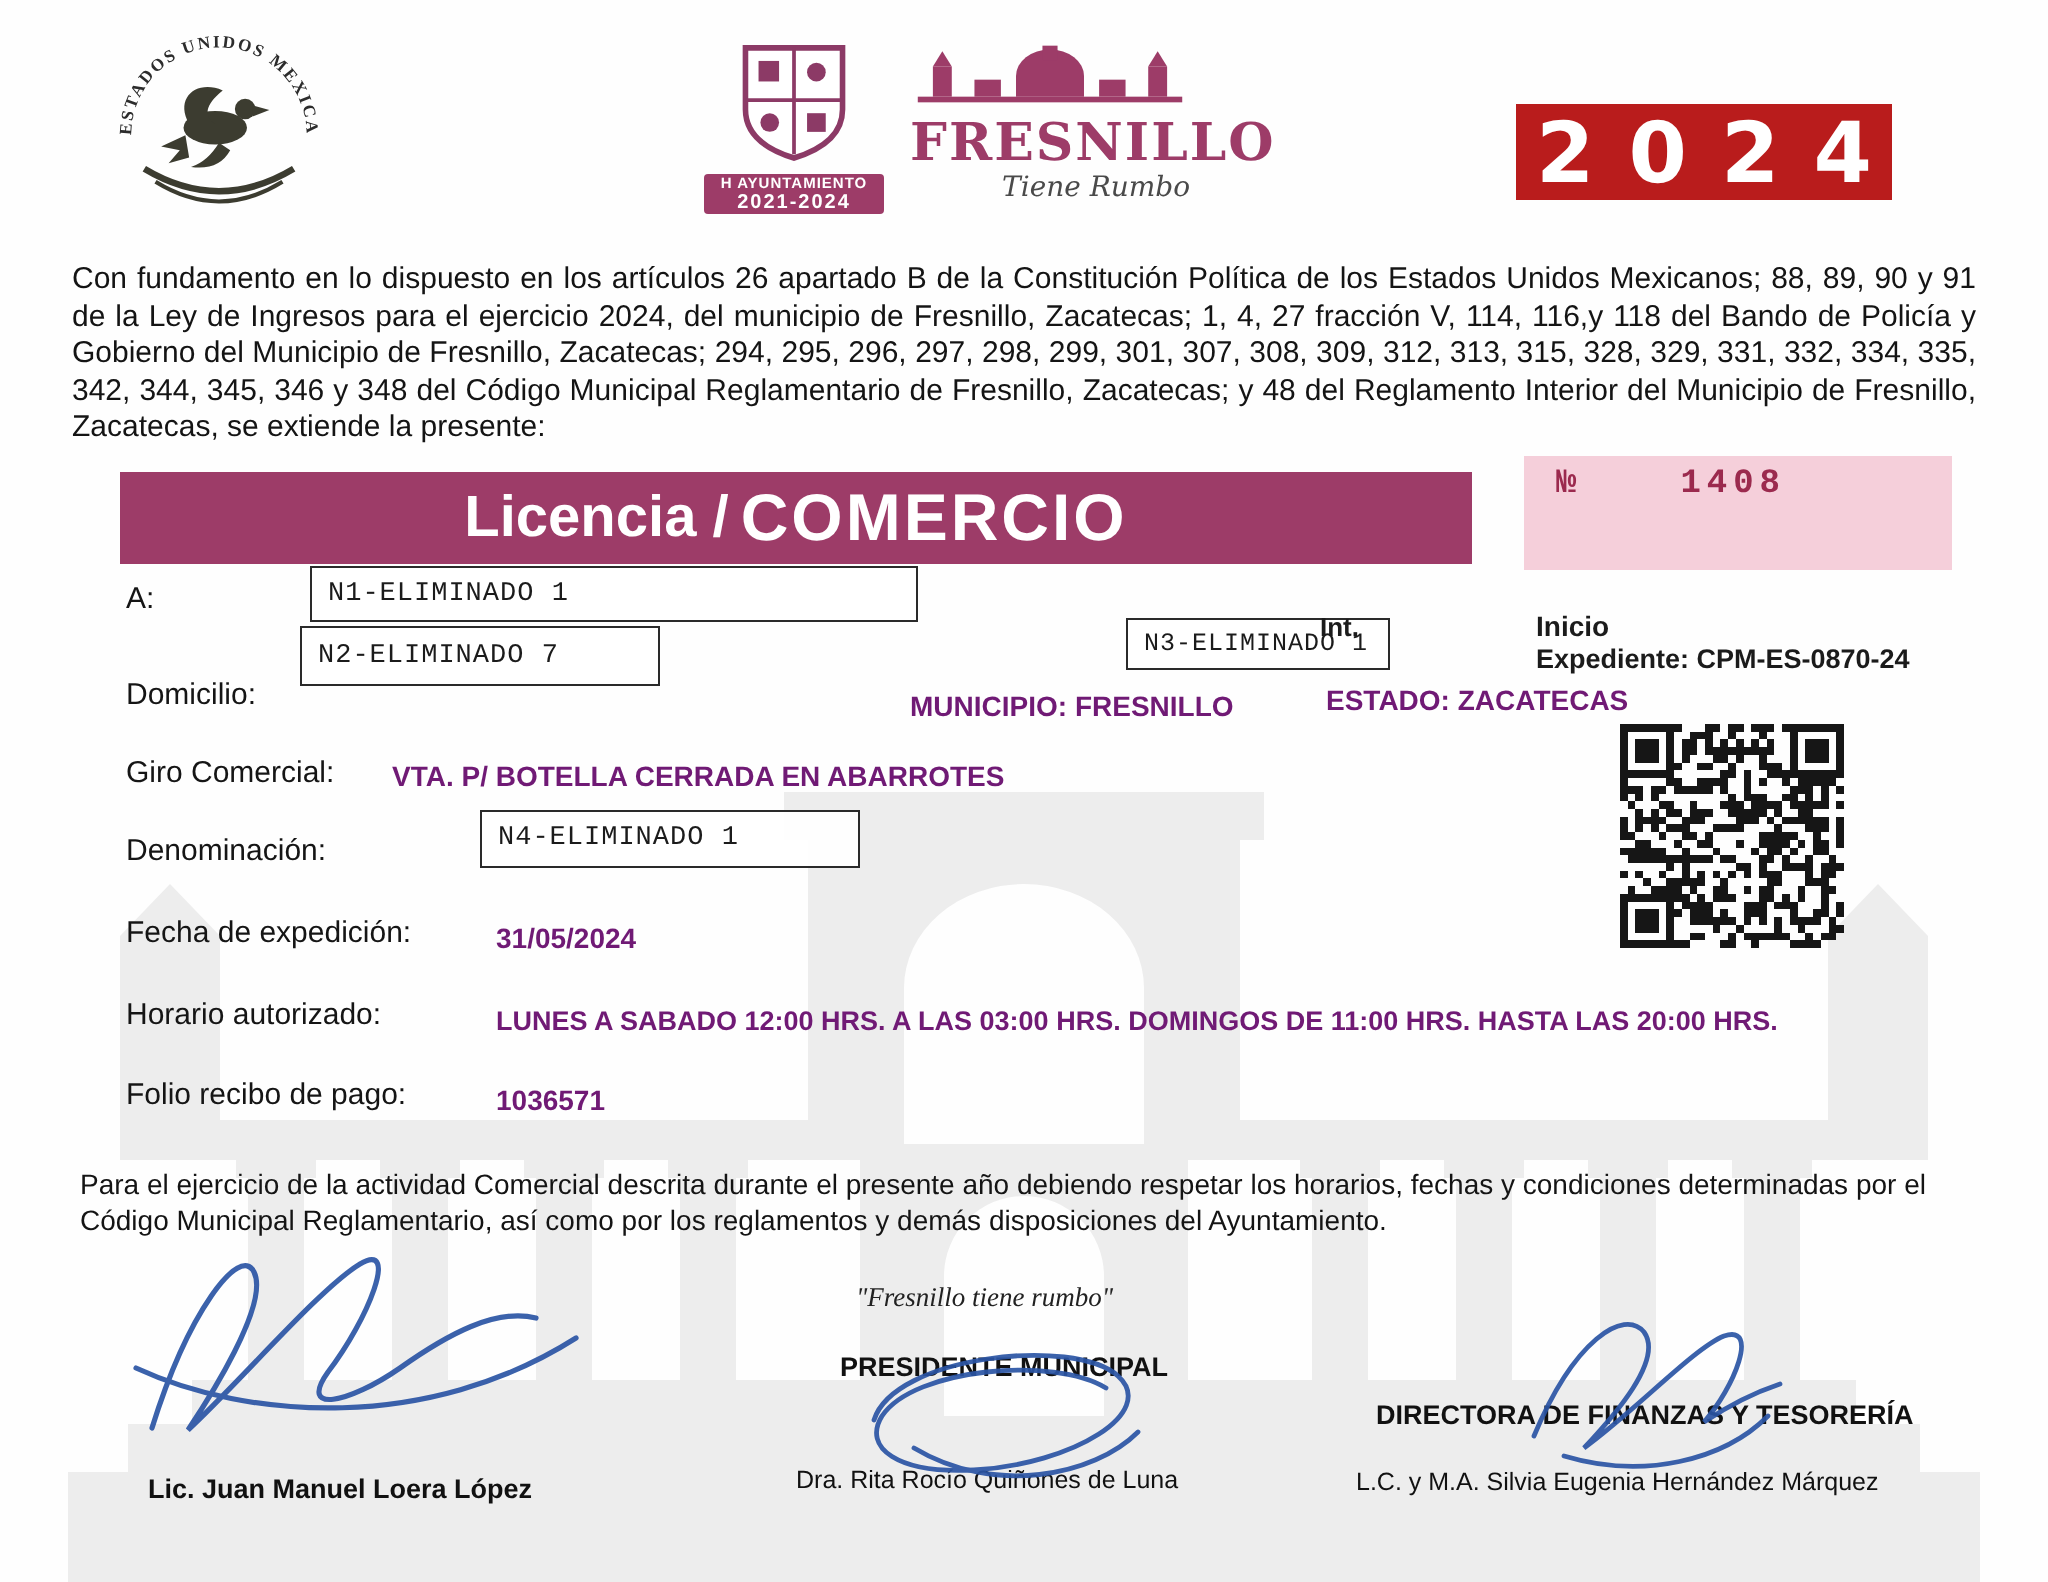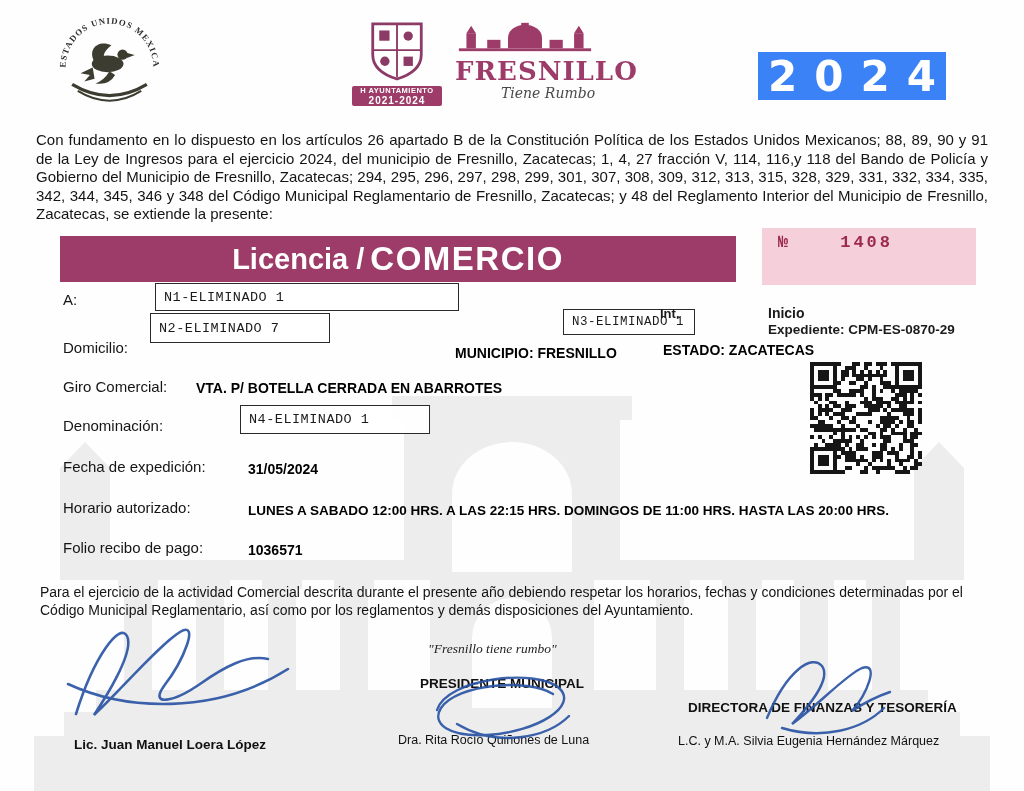--- a/index.html
+++ b/index.html
@@ -1,27 +1,27 @@
 <!DOCTYPE html>
 <html><head>
 <meta charset="utf-8">
 <style>
   html,body{margin:0;padding:0;background:#ffffff;}
   .page{position:relative;width:1024px;height:791px;background:#fefefe;font-family:"Liberation Sans",sans-serif;color:#1b1b1b;overflow:hidden;}
   .abs{position:absolute;z-index:2;}
   .watermark{position:absolute;left:0;top:0;z-index:0;}
   .lbl{font-size:15px;color:#151515;}
-  .val{font-weight:bold;font-size:14px;color:#000000;}
+  .val{font-weight:bold;font-size:14px;color:#701a75;}
   .box{border:1.4px solid #2a2a2a;background:rgba(255,255,255,.9);
        font-family:"Liberation Mono","DejaVu Sans Mono",monospace;
        font-size:13.5px;display:flex;align-items:center;padding-left:8px;letter-spacing:.5px;}
   .banner{background:#9d3c68;color:#fff;display:flex;align-items:center;justify-content:center;gap:6px;}
   .banner .t1{font-size:29px;font-weight:bold;line-height:46px;}
   .banner .t2{font-size:33px;font-weight:800;letter-spacing:1.5px;line-height:46px;}
-  .badge{background:#3b82f6;color:#fff;display:flex;align-items:center;justify-content:center;
+  .badge{background:#b91c1c;color:#fff;display:flex;align-items:center;justify-content:center;
          font-weight:800;font-size:42px;letter-spacing:17px;text-indent:17px;font-family:"DejaVu Sans",sans-serif;}
   .folio{background:#f5cfda;}
   .folio .fl{font-weight:bold;font-size:13px;color:#111;padding:4px 0 0 10px;}
   .folio .num{display:flex;align-items:baseline;color:#9b2a4e;
               font-family:"Liberation Mono","DejaVu Sans Mono",monospace;font-weight:bold;font-size:17px;padding:5px 0 0 16px;}
   .folio .num .n{margin-left:52px;letter-spacing:3px;}
   .legal{font-size:15px;line-height:18.6px;text-align:justify;color:#141414;}
   .footnote{font-size:14px;line-height:17.5px;text-align:left;color:#141414;}
   .sigtitle{font-weight:bold;font-size:13.5px;color:#111;}
   .signame{font-size:12.5px;color:#111;}
@@ -152,21 +152,21 @@
   <div class="abs box" style="left:150px;top:313px;width:170px;height:28px">
     <span>N2-ELIMINADO 7</span>
   </div>
 
   <div class="abs box" style="left:563px;top:309px;width:122px;height:24px;font-size:12.5px">
     <span>N3-ELIMINADO 1</span>
   </div>
   <div class="abs" style="left:660px;top:306px;font-weight:bold;font-size:13px;z-index:3">Int.</div>
 
   <div class="abs" style="left:768px;top:305px;font-weight:bold;font-size:14px">Inicio</div>
-  <div class="abs" style="left:768px;top:322px;font-weight:bold;font-size:13.5px">Expediente: CPM-ES-0870-29</div>
+  <div class="abs" style="left:768px;top:322px;font-weight:bold;font-size:13.5px">Expediente: CPM-ES-0870-24</div>
 
   <div class="abs val" style="left:455px;top:345px">MUNICIPIO: FRESNILLO</div>
   <div class="abs val" style="left:663px;top:342px">ESTADO: ZACATECAS</div>
 
   <div class="abs lbl" style="left:63px;top:378px">Giro Comercial:</div>
   <div class="abs val" style="left:196px;top:380px">VTA. P/ BOTELLA CERRADA EN ABARROTES</div>
 
   <div class="abs" style="left:810px;top:362px;width:112px;height:112px">
     <svg id="qr" width="112" height="112" viewBox="0 0 29 29" shape-rendering="crispEdges">
         <path d="M0 0h1v1h-1zM1 0h1v1h-1zM2 0h1v1h-1zM3 0h1v1h-1zM4 0h1v1h-1zM5 0h1v1h-1zM6 0h1v1h-1zM7 0h1v1h-1zM11 0h1v1h-1zM12 0h1v1h-1zM14 0h1v1h-1zM15 0h1v1h-1zM17 0h1v1h-1zM18 0h1v1h-1zM19 0h1v1h-1zM21 0h1v1h-1zM22 0h1v1h-1zM23 0h1v1h-1zM24 0h1v1h-1zM25 0h1v1h-1zM26 0h1v1h-1zM27 0h1v1h-1zM28 0h1v1h-1zM0 1h1v1h-1zM6 1h1v1h-1zM9 1h1v1h-1zM10 1h1v1h-1zM11 1h1v1h-1zM14 1h1v1h-1zM18 1h1v1h-1zM22 1h1v1h-1zM28 1h1v1h-1zM0 2h1v1h-1zM2 2h1v1h-1zM3 2h1v1h-1zM4 2h1v1h-1zM6 2h1v1h-1zM8 2h1v1h-1zM9 2h1v1h-1zM11 2h1v1h-1zM13 2h1v1h-1zM15 2h1v1h-1zM17 2h1v1h-1zM19 2h1v1h-1zM22 2h1v1h-1zM24 2h1v1h-1zM25 2h1v1h-1zM26 2h1v1h-1zM28 2h1v1h-1zM0 3h1v1h-1zM2 3h1v1h-1zM3 3h1v1h-1zM4 3h1v1h-1zM6 3h1v1h-1zM8 3h1v1h-1zM9 3h1v1h-1zM11 3h1v1h-1zM12 3h1v1h-1zM13 3h1v1h-1zM14 3h1v1h-1zM15 3h1v1h-1zM16 3h1v1h-1zM17 3h1v1h-1zM18 3h1v1h-1zM19 3h1v1h-1zM22 3h1v1h-1zM24 3h1v1h-1zM25 3h1v1h-1zM26 3h1v1h-1zM28 3h1v1h-1zM0 4h1v1h-1zM2 4h1v1h-1zM3 4h1v1h-1zM4 4h1v1h-1zM6 4h1v1h-1zM8 4h1v1h-1zM12 4h1v1h-1zM13 4h1v1h-1zM15 4h1v1h-1zM18 4h1v1h-1zM22 4h1v1h-1zM24 4h1v1h-1zM25 4h1v1h-1zM26 4h1v1h-1zM28 4h1v1h-1zM0 5h1v1h-1zM6 5h1v1h-1zM7 5h1v1h-1zM10 5h1v1h-1zM11 5h1v1h-1zM14 5h1v1h-1zM18 5h1v1h-1zM19 5h1v1h-1zM20 5h1v1h-1zM22 5h1v1h-1zM28 5h1v1h-1zM0 6h1v1h-1zM1 6h1v1h-1zM2 6h1v1h-1zM3 6h1v1h-1zM4 6h1v1h-1zM5 6h1v1h-1zM6 6h1v1h-1zM13 6h1v1h-1zM14 6h1v1h-1zM16 6h1v1h-1zM19 6h1v1h-1zM20 6h1v1h-1zM21 6h1v1h-1zM22 6h1v1h-1zM23 6h1v1h-1zM24 6h1v1h-1zM25 6h1v1h-1zM26 6h1v1h-1zM27 6h1v1h-1zM28 6h1v1h-1zM0 7h1v1h-1zM6 7h1v1h-1zM7 7h1v1h-1zM10 7h1v1h-1zM11 7h1v1h-1zM12 7h1v1h-1zM13 7h1v1h-1zM16 7h1v1h-1zM18 7h1v1h-1zM21 7h1v1h-1zM23 7h1v1h-1zM24 7h1v1h-1zM25 7h1v1h-1zM26 7h1v1h-1zM27 7h1v1h-1zM0 8h1v1h-1zM1 8h1v1h-1zM2 8h1v1h-1zM4 8h1v1h-1zM5 8h1v1h-1zM7 8h1v1h-1zM8 8h1v1h-1zM9 8h1v1h-1zM10 8h1v1h-1zM11 8h1v1h-1zM13 8h1v1h-1zM16 8h1v1h-1zM22 8h1v1h-1zM23 8h1v1h-1zM24 8h1v1h-1zM26 8h1v1h-1zM28 8h1v1h-1zM0 9h1v1h-1zM2 9h1v1h-1zM4 9h1v1h-1zM14 9h1v1h-1zM16 9h1v1h-1zM17 9h1v1h-1zM18 9h1v1h-1zM21 9h1v1h-1zM22 9h1v1h-1zM24 9h1v1h-1zM26 9h1v1h-1zM1 10h1v1h-1zM5 10h1v1h-1zM6 10h1v1h-1zM9 10h1v1h-1zM13 10h1v1h-1zM14 10h1v1h-1zM15 10h1v1h-1zM17 10h1v1h-1zM18 10h1v1h-1zM19 10h1v1h-1zM20 10h1v1h-1zM22 10h1v1h-1zM23 10h1v1h-1zM24 10h1v1h-1zM25 10h1v1h-1zM26 10h1v1h-1zM28 10h1v1h-1zM2 11h1v1h-1zM4 11h1v1h-1zM6 11h1v1h-1zM7 11h1v1h-1zM9 11h1v1h-1zM10 11h1v1h-1zM11 11h1v1h-1zM14 11h1v1h-1zM15 11h1v1h-1zM16 11h1v1h-1zM17 11h1v1h-1zM18 11h1v1h-1zM20 11h1v1h-1zM23 11h1v1h-1zM24 11h1v1h-1zM0 12h1v1h-1zM2 12h1v1h-1zM3 12h1v1h-1zM4 12h1v1h-1zM5 12h1v1h-1zM8 12h1v1h-1zM9 12h1v1h-1zM10 12h1v1h-1zM15 12h1v1h-1zM16 12h1v1h-1zM17 12h1v1h-1zM19 12h1v1h-1zM21 12h1v1h-1zM22 12h1v1h-1zM23 12h1v1h-1zM24 12h1v1h-1zM25 12h1v1h-1zM26 12h1v1h-1zM28 12h1v1h-1zM0 13h1v1h-1zM2 13h1v1h-1zM4 13h1v1h-1zM6 13h1v1h-1zM7 13h1v1h-1zM8 13h1v1h-1zM12 13h1v1h-1zM13 13h1v1h-1zM14 13h1v1h-1zM15 13h1v1h-1zM20 13h1v1h-1zM24 13h1v1h-1zM25 13h1v1h-1zM26 13h1v1h-1zM28 13h1v1h-1zM0 14h1v1h-1zM1 14h1v1h-1zM5 14h1v1h-1zM8 14h1v1h-1zM9 14h1v1h-1zM11 14h1v1h-1zM18 14h1v1h-1zM19 14h1v1h-1zM20 14h1v1h-1zM21 14h1v1h-1zM22 14h1v1h-1zM25 14h1v1h-1zM28 14h1v1h-1zM2 15h1v1h-1zM3 15h1v1h-1zM7 15h1v1h-1zM10 15h1v1h-1zM11 15h1v1h-1zM15 15h1v1h-1zM18 15h1v1h-1zM19 15h1v1h-1zM20 15h1v1h-1zM21 15h1v1h-1zM23 15h1v1h-1zM25 15h1v1h-1zM26 15h1v1h-1zM28 15h1v1h-1zM0 16h1v1h-1zM1 16h1v1h-1zM2 16h1v1h-1zM3 16h1v1h-1zM4 16h1v1h-1zM5 16h1v1h-1zM8 16h1v1h-1zM12 16h1v1h-1zM17 16h1v1h-1zM19 16h1v1h-1zM20 16h1v1h-1zM22 16h1v1h-1zM25 16h1v1h-1zM26 16h1v1h-1zM1 17h1v1h-1zM2 17h1v1h-1zM3 17h1v1h-1zM4 17h1v1h-1zM5 17h1v1h-1zM6 17h1v1h-1zM7 17h1v1h-1zM8 17h1v1h-1zM9 17h1v1h-1zM10 17h1v1h-1zM11 17h1v1h-1zM13 17h1v1h-1zM14 17h1v1h-1zM18 17h1v1h-1zM19 17h1v1h-1zM21 17h1v1h-1zM24 17h1v1h-1zM27 17h1v1h-1zM6 18h1v1h-1zM8 18h1v1h-1zM15 18h1v1h-1zM16 18h1v1h-1zM18 18h1v1h-1zM21 18h1v1h-1zM22 18h1v1h-1zM23 18h1v1h-1zM24 18h1v1h-1zM26 18h1v1h-1zM27 18h1v1h-1zM28 18h1v1h-1zM0 19h1v1h-1zM2 19h1v1h-1zM5 19h1v1h-1zM8 19h1v1h-1zM10 19h1v1h-1zM12 19h1v1h-1zM14 19h1v1h-1zM16 19h1v1h-1zM18 19h1v1h-1zM19 19h1v1h-1zM20 19h1v1h-1zM24 19h1v1h-1zM26 19h1v1h-1zM27 19h1v1h-1zM3 20h1v1h-1zM6 20h1v1h-1zM7 20h1v1h-1zM8 20h1v1h-1zM9 20h1v1h-1zM10 20h1v1h-1zM13 20h1v1h-1zM19 20h1v1h-1zM20 20h1v1h-1zM24 20h1v1h-1zM25 20h1v1h-1zM26 20h1v1h-1zM1 21h1v1h-1zM4 21h1v1h-1zM5 21h1v1h-1zM6 21h1v1h-1zM7 21h1v1h-1zM9 21h1v1h-1zM12 21h1v1h-1zM13 21h1v1h-1zM16 21h1v1h-1zM18 21h1v1h-1zM19 21h1v1h-1zM23 21h1v1h-1zM26 21h1v1h-1zM27 21h1v1h-1zM0 22h1v1h-1zM1 22h1v1h-1zM2 22h1v1h-1zM3 22h1v1h-1zM4 22h1v1h-1zM5 22h1v1h-1zM6 22h1v1h-1zM7 22h1v1h-1zM8 22h1v1h-1zM10 22h1v1h-1zM12 22h1v1h-1zM13 22h1v1h-1zM14 22h1v1h-1zM18 22h1v1h-1zM19 22h1v1h-1zM21 22h1v1h-1zM23 22h1v1h-1zM26 22h1v1h-1zM0 23h1v1h-1zM6 23h1v1h-1zM8 23h1v1h-1zM9 23h1v1h-1zM10 23h1v1h-1zM11 23h1v1h-1zM16 23h1v1h-1zM17 23h1v1h-1zM18 23h1v1h-1zM20 23h1v1h-1zM21 23h1v1h-1zM22 23h1v1h-1zM26 23h1v1h-1zM28 23h1v1h-1zM0 24h1v1h-1zM2 24h1v1h-1zM3 24h1v1h-1zM4 24h1v1h-1zM6 24h1v1h-1zM7 24h1v1h-1zM9 24h1v1h-1zM10 24h1v1h-1zM11 24h1v1h-1zM13 24h1v1h-1zM16 24h1v1h-1zM17 24h1v1h-1zM18 24h1v1h-1zM22 24h1v1h-1zM25 24h1v1h-1zM26 24h1v1h-1zM28 24h1v1h-1zM0 25h1v1h-1zM2 25h1v1h-1zM3 25h1v1h-1zM4 25h1v1h-1zM6 25h1v1h-1zM9 25h1v1h-1zM10 25h1v1h-1zM11 25h1v1h-1zM12 25h1v1h-1zM13 25h1v1h-1zM14 25h1v1h-1zM16 25h1v1h-1zM18 25h1v1h-1zM20 25h1v1h-1zM22 25h1v1h-1zM23 25h1v1h-1zM24 25h1v1h-1zM25 25h1v1h-1zM27 25h1v1h-1zM0 26h1v1h-1zM2 26h1v1h-1zM3 26h1v1h-1zM4 26h1v1h-1zM6 26h1v1h-1zM12 26h1v1h-1zM15 26h1v1h-1zM20 26h1v1h-1zM23 26h1v1h-1zM27 26h1v1h-1zM28 26h1v1h-1zM0 27h1v1h-1zM6 27h1v1h-1zM9 27h1v1h-1zM10 27h1v1h-1zM14 27h1v1h-1zM16 27h1v1h-1zM17 27h1v1h-1zM18 27h1v1h-1zM19 27h1v1h-1zM20 27h1v1h-1zM21 27h1v1h-1zM24 27h1v1h-1zM26 27h1v1h-1zM27 27h1v1h-1zM0 28h1v1h-1zM1 28h1v1h-1zM2 28h1v1h-1zM3 28h1v1h-1zM4 28h1v1h-1zM5 28h1v1h-1zM6 28h1v1h-1zM7 28h1v1h-1zM8 28h1v1h-1zM13 28h1v1h-1zM14 28h1v1h-1zM17 28h1v1h-1zM22 28h1v1h-1zM23 28h1v1h-1zM24 28h1v1h-1zM25 28h1v1h-1z" fill="#161616"></path>
@@ -175,21 +175,21 @@
 
   <div class="abs lbl" style="left:63px;top:417px">Denominación:</div>
   <div class="abs box" style="left:240px;top:405px;width:180px;height:27px">
     <span>N4-ELIMINADO 1</span>
   </div>
 
   <div class="abs lbl" style="left:63px;top:458px">Fecha de expedición:</div>
   <div class="abs val" style="left:248px;top:461px">31/05/2024</div>
 
   <div class="abs lbl" style="left:63px;top:499px">Horario autorizado:</div>
-  <div class="abs val" style="left:248px;top:503px;font-size:13.5px">LUNES A SABADO 12:00 HRS. A LAS 22:15 HRS. DOMINGOS DE 11:00 HRS. HASTA LAS 20:00 HRS.</div>
+  <div class="abs val" style="left:248px;top:503px;font-size:13.5px">LUNES A SABADO 12:00 HRS. A LAS 03:00 HRS. DOMINGOS DE 11:00 HRS. HASTA LAS 20:00 HRS.</div>
 
   <div class="abs lbl" style="left:63px;top:539px">Folio recibo de pago:</div>
   <div class="abs val" style="left:248px;top:542px">1036571</div>
 
   <div class="abs footnote" style="left:40px;top:584px;width:945px">Para el ejercicio de la actividad Comercial descrita durante el presente año debiendo respetar los horarios, fechas y condiciones determinadas por el Código Municipal Reglamentario, así como por los reglamentos y demás disposiciones del Ayuntamiento.</div>
 
   <div class="abs" style="left:62px;top:612px;width:230px;height:115">
     <svg viewBox="0 0 230 115" width="230" height="115">
       <g stroke="#2b55a5" stroke-width="2.6" fill="none" stroke-linecap="round" opacity="0.92">
         <path d="M14,102 C32,44 58,10 65,24 C73,40 42,88 32,103 C57,80 98,32 118,20 C138,8 122,48 102,74 C87,95 112,90 138,72 C162,55 186,42 206,47"></path>

